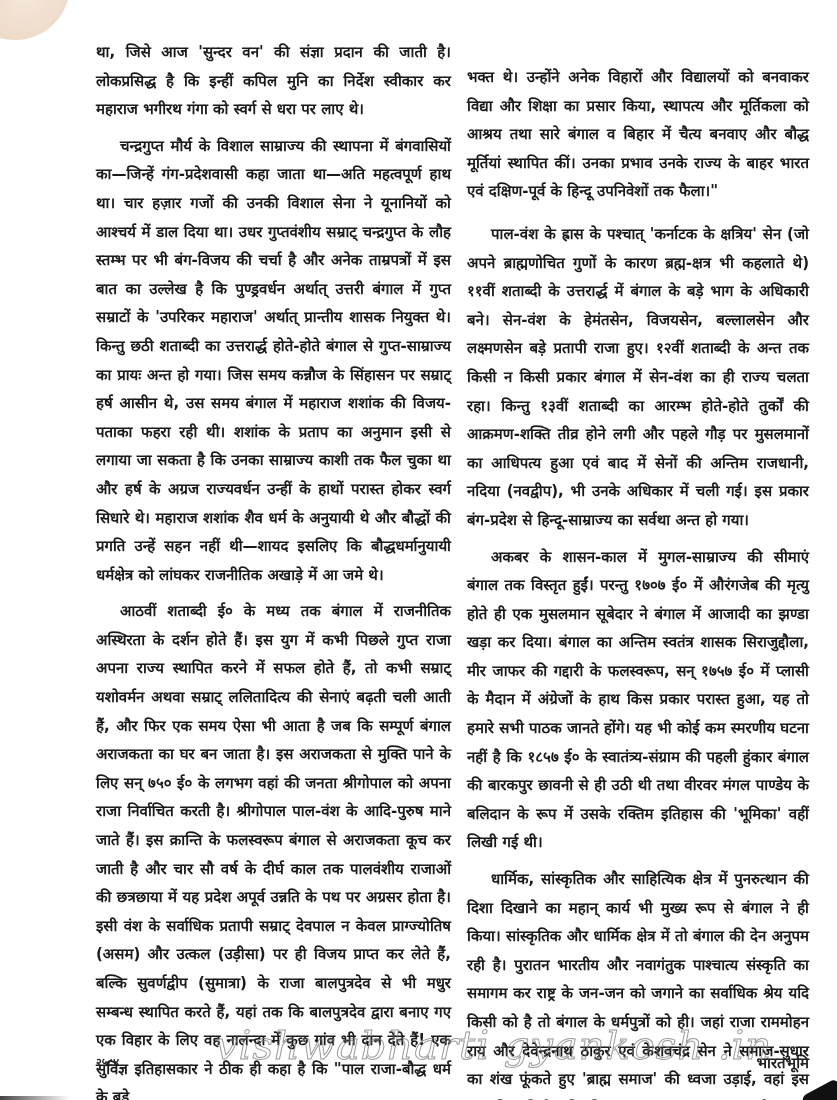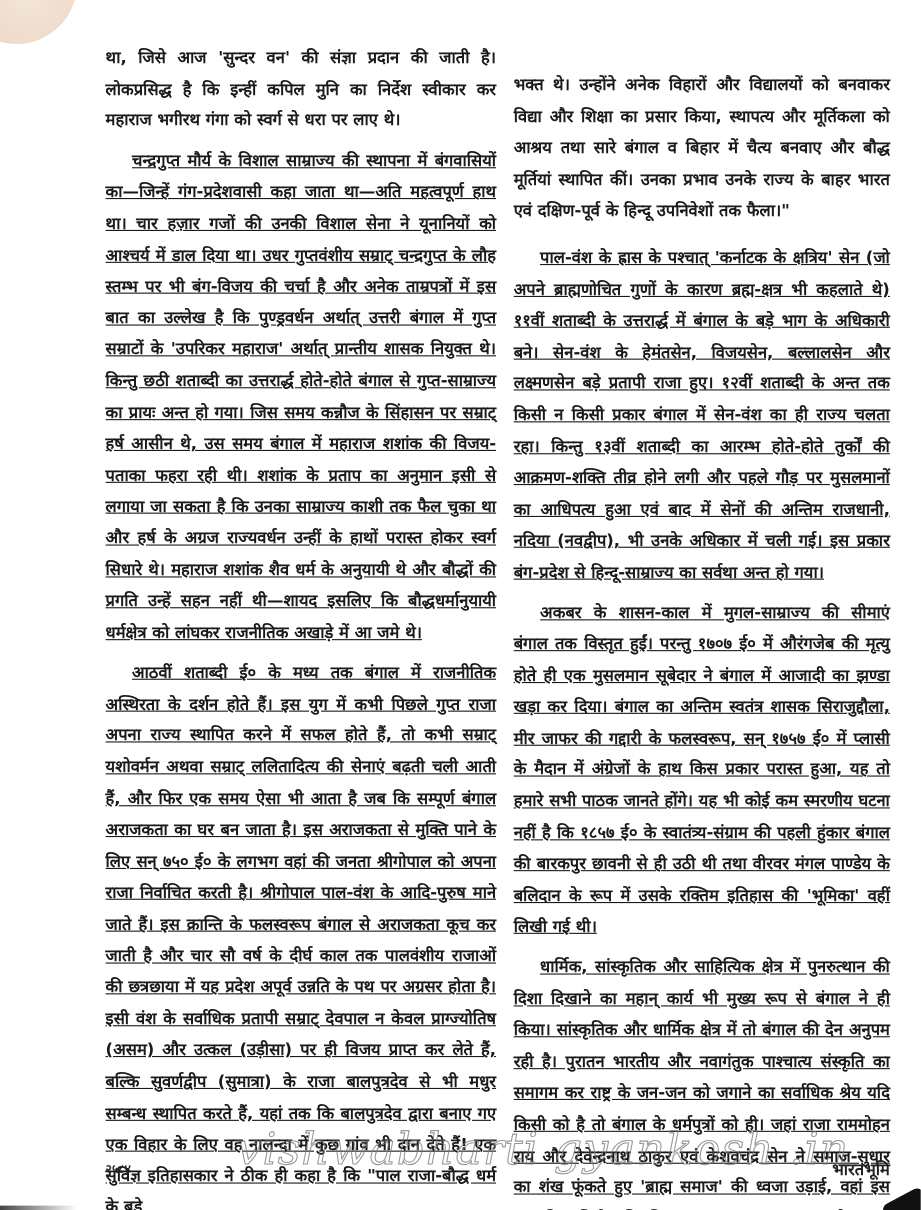--- a/index.html
+++ b/index.html
@@ -17,21 +17,21 @@
       opacity: 0.85;
     }
     .column {
       position: absolute; top: 38px;
       font-size: 15px; line-height: 28.6px; font-weight: bold;
       text-align: justify;
     }
     .col-left { left: 96px; width: 355px; }
     .col-right { left: 467px; width: 342px; margin-top: 25px; }
     .column p { margin: 0; text-indent: 0; }
-    .column p.indent { text-indent: 24px; margin-top: 8px; text-decoration: underline; }
+    .column p.indent { text-indent: 24px; margin-top: 8px; }
     .column p.gap { margin-top: 14px; }
     .footer-page-num {
       position: absolute; left: 96px; top: 1054px;
       font-size: 11px; font-weight: bold; color: #222;
     }
     .footer-title {
       position: absolute; right: 28px; top: 1052px;
       font-size: 15px; font-weight: bold; color: #222; text-align: center;
     }
     .watermark {

